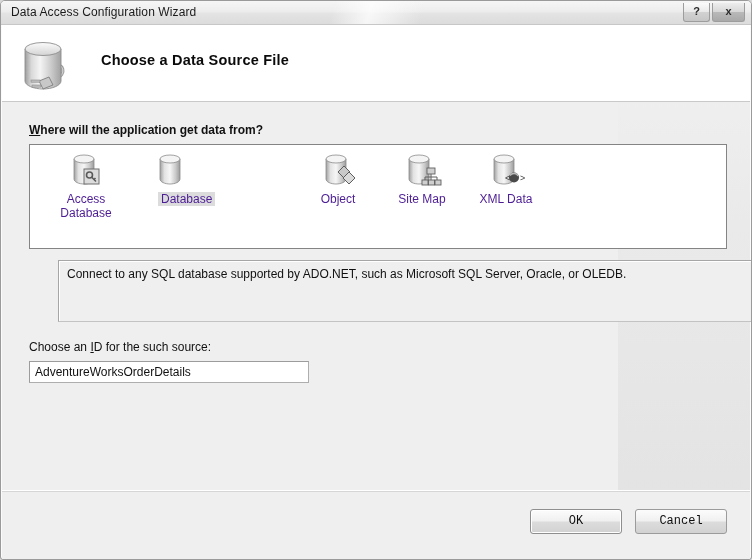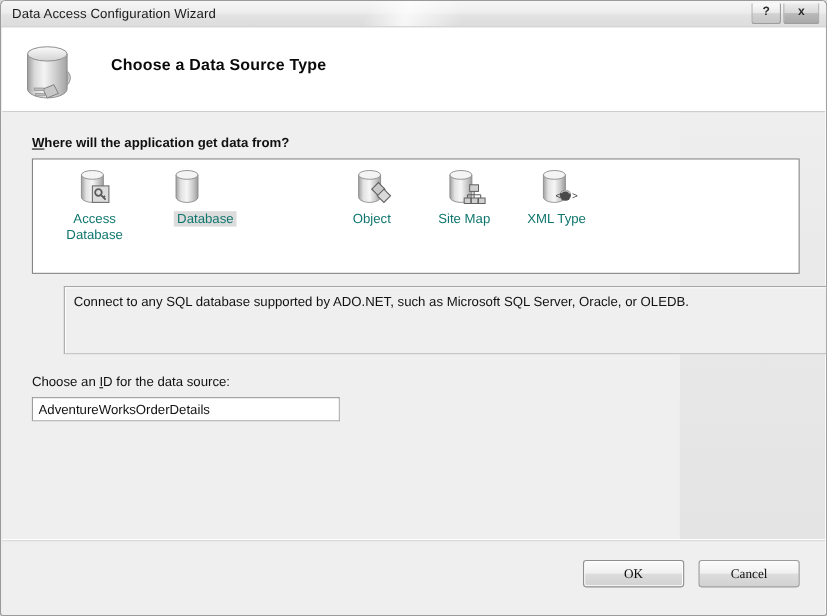--- a/index.html
+++ b/index.html
@@ -141,21 +141,21 @@
   .src-icon {
     width: 46px;
     height: 40px;
     margin: 0 auto 1px auto;
     display: block;
   }
   .src-label {
     display: inline-block;
     font-size: 12px;
     line-height: 14px;
-    color: #0f766e;
+    color: #4c1d95;
     padding: 0 3px;
   }
   .src-item.selected .src-label {
     background: #dcdcdc;
     margin-left: 30px;
   }
 
   
   #description {
     position: absolute;
@@ -220,21 +220,21 @@
   }
   .dlgbtn {
     position: absolute;
     top: 18px;
     width: 92px;
     height: 25px;
     box-sizing: border-box;
     border: 1px solid #9b9b9b;
     border-radius: 3px;
     background: linear-gradient(180deg,#fcfcfc 0%, #f0f0f0 48%, #dcdcdc 52%, #d2d2d2 100%);
-    font-family: Liberation Serif, serif;
+    font-family: Liberation Mono, monospace;
     font-size: 12px;
     color: #0d0d0d;
     text-align: center;
     line-height: 23px;
     cursor: default;
   }
   #ok-btn {
     left: 528px;
     border-color: #8f8f8f;
     box-shadow: inset 0 0 0 1px #ffffff;
@@ -274,21 +274,21 @@
       <path d="M30 42 C 48 42, 52 30, 44 26" fill="none" stroke="#d6d6d6" stroke-width="1.2"></path>
 
       <path d="M10 10 L10 42 C10 46.5 19 50 28 50 C37 50 46 46.5 46 42 L46 10 Z" fill="url(#cylBig)" stroke="#8d8d8d" stroke-width="0.9"></path>
 
       <ellipse cx="28" cy="10" rx="18" ry="6.5" fill="url(#topBig)" stroke="#8d8d8d" stroke-width="0.9"></ellipse>
 
       <path d="M24 42 L34 38 L38 46 L28 50 Z" fill="#c8c8c8" stroke="#7d7d7d" stroke-width="0.9"></path>
       <rect x="16" y="41" width="9" height="2.2" fill="#bdbdbd" stroke="#8a8a8a" stroke-width="0.6"></rect>
       <rect x="17" y="46" width="9" height="2.2" fill="#bdbdbd" stroke="#8a8a8a" stroke-width="0.6"></rect>
     </svg>
-    <div id="header-title">Choose a Data Source Type</div>
+    <div id="header-title">Choose a Data Source File</div>
   </div>
 
   <div id="body">
 
     <div id="prompt-label"><span class="accel">W</span><span>here will the application get data from?</span></div>
 
     <div id="sourcelist">
 
       <div class="src-item" style="left:14px">
         <svg class="src-icon" viewBox="0 0 46 40">
@@ -344,30 +344,30 @@
 
       <div class="src-item" style="left:434px">
         <svg class="src-icon" viewBox="0 0 46 40">
           <path d="M11 8 L11 28 C11 31 16 33 21 33 C26 33 31 31 31 28 L31 8 Z" fill="url(#cylA)" stroke="#8a8a8a" stroke-width="0.8"></path>
           <ellipse cx="21" cy="8" rx="10" ry="4" fill="#f4f4f4" stroke="#8a8a8a" stroke-width="0.8"></ellipse>
           <text x="22" y="30" font-family="Liberation Sans, sans-serif" font-size="9" fill="#3c3c3c">&lt;</text>
           <text x="37" y="30" font-family="Liberation Sans, sans-serif" font-size="9" fill="#3c3c3c">&gt;</text>
           <circle cx="31" cy="26.5" r="5" fill="#4a4a4a"></circle>
           <path d="M27 24.5 C29 21.5, 34 22, 35 25" fill="none" stroke="#bdbdbd" stroke-width="1.4"></path>
         </svg>
-        <span class="src-label">XML Type</span>
+        <span class="src-label">XML Data</span>
       </div>
 
     </div>
 
     <div id="description">
       <div id="description-text">Connect to any SQL database supported by ADO.NET, such as Microsoft SQL Server, Oracle, or OLEDB.</div>
     </div>
 
-    <div id="id-label"><span>Choose an </span><span class="accel">I</span><span>D for the data source:</span></div>
+    <div id="id-label"><span>Choose an </span><span class="accel">I</span><span>D for the such source:</span></div>
     <input id="id-input" type="text" value="AdventureWorksOrderDetails" style="">
 
   </div>
 
   <div id="footer">
     <div id="ok-btn" class="dlgbtn">OK</div>
     <div id="cancel-btn" class="dlgbtn">Cancel</div>
   </div>
 
 </div>

